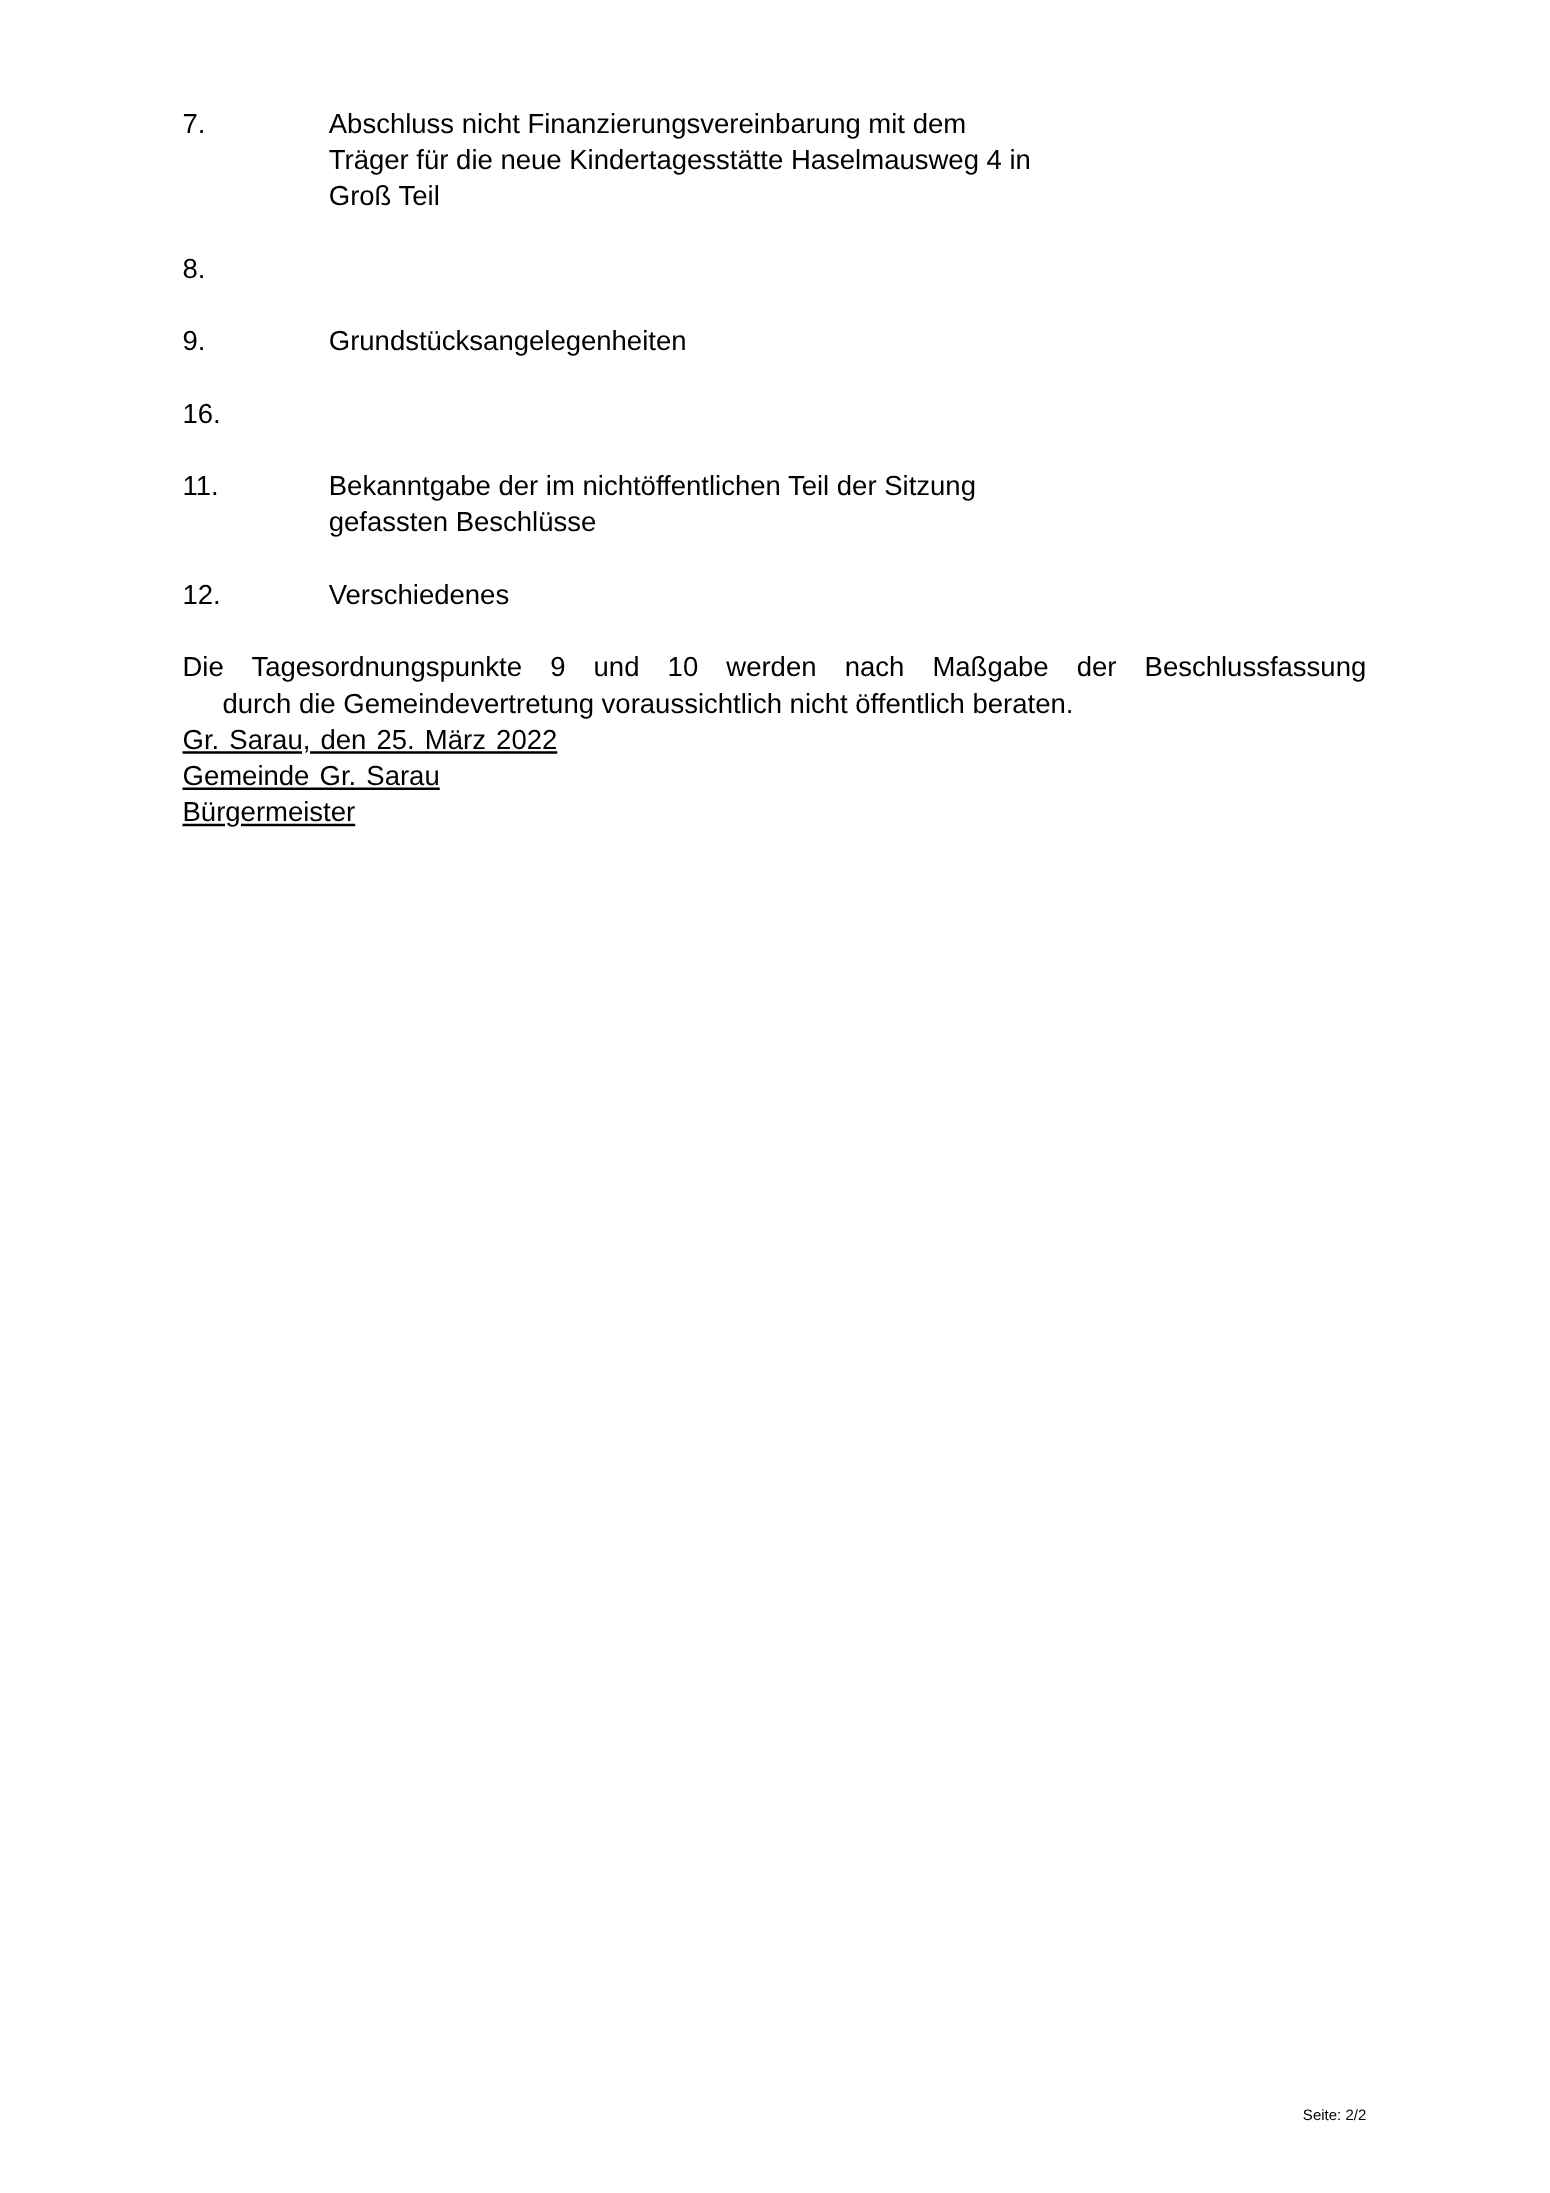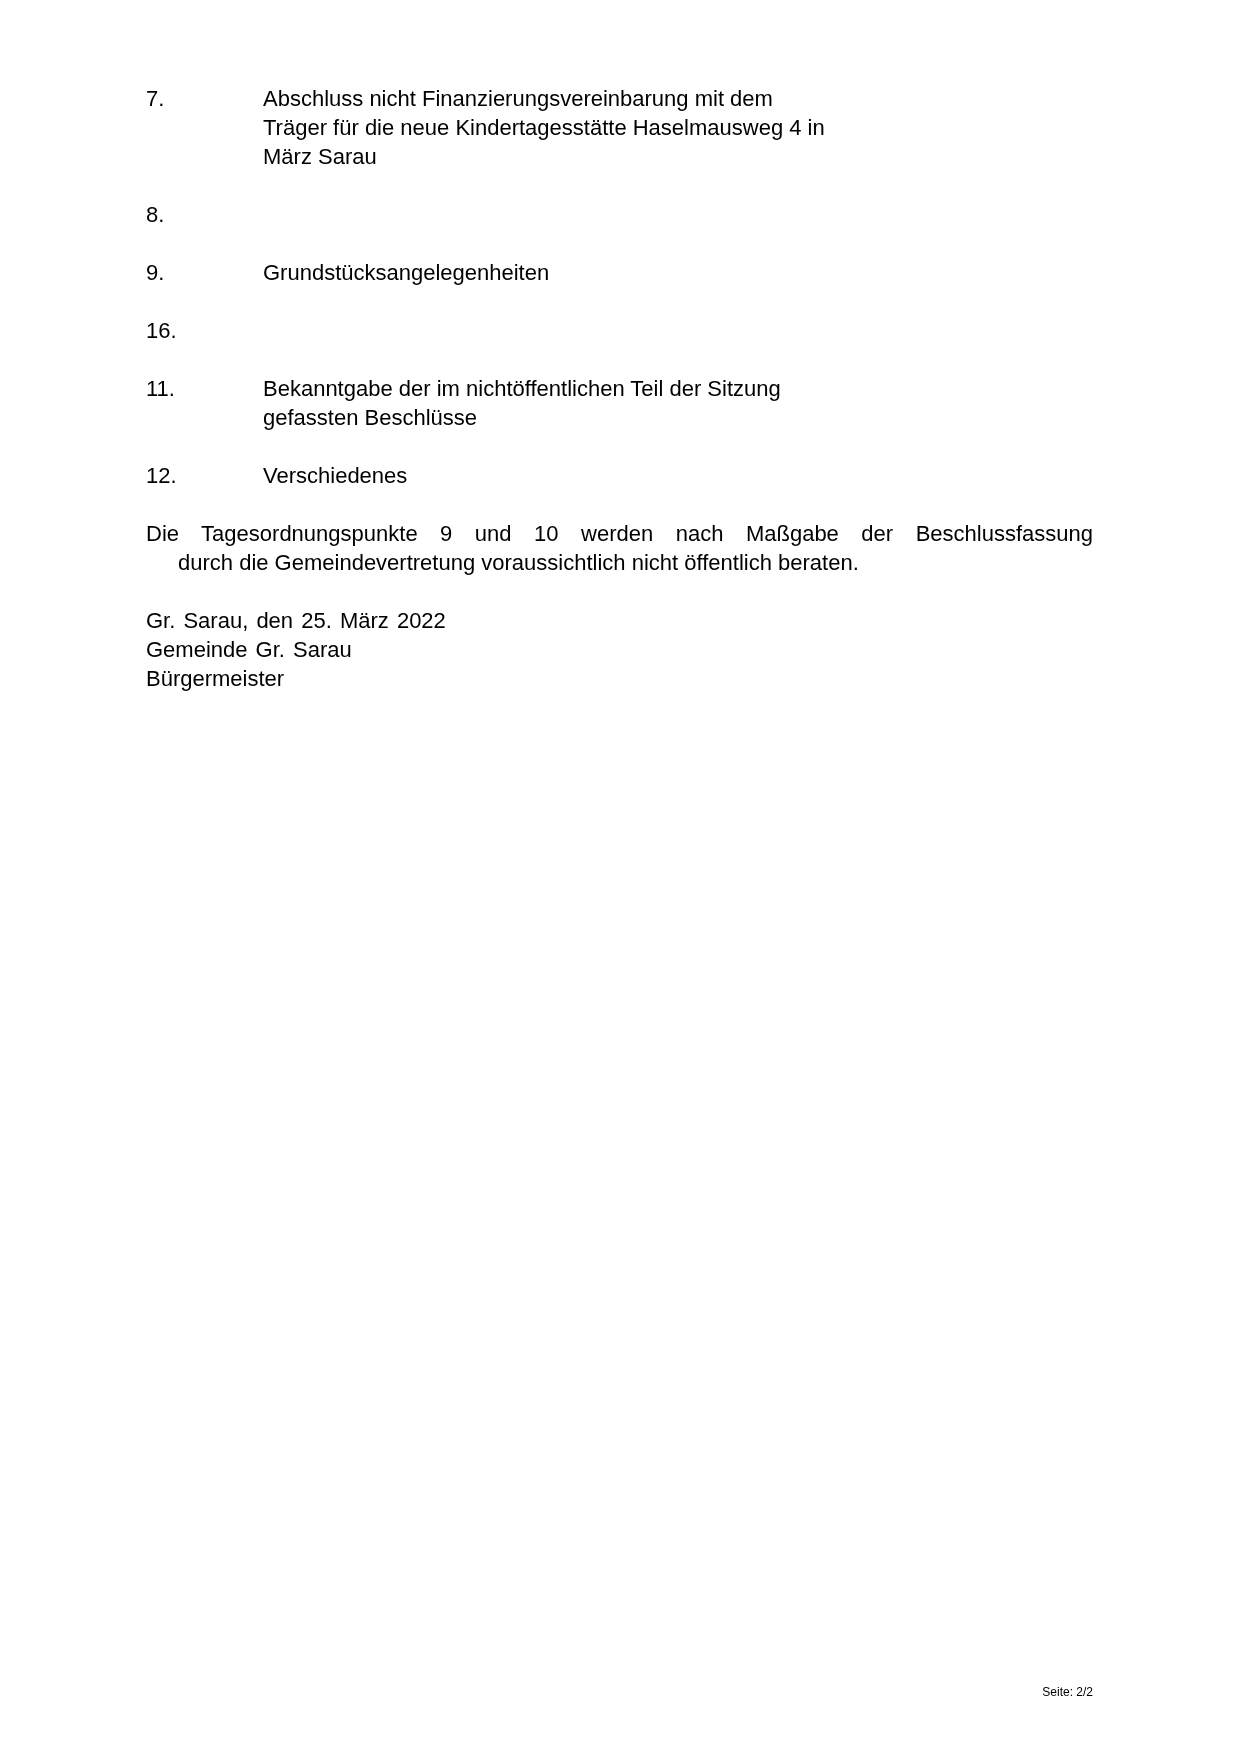--- a/index.html
+++ b/index.html
@@ -54,22 +54,22 @@
     text-align: justify;
     text-align-last: justify;
     white-space: normal;
   }
   .note .lline {
     display: block;
     white-space: nowrap;
     margin-left: 32px;
   }
   .closing {
-    margin-top: 29px;
     word-spacing: 2px;
+    text-decoration: underline;
   }
   .footer {
     position: absolute;
     left: 146px;
     top: 1682px;
     width: 947px;
     text-align: right;
     font-size: 12px;
     line-height: 20px;
   }
@@ -79,21 +79,21 @@
 
 <div class="page">
 
   <div class="content">
 
     <div class="agenda-item">
       <div class="num">7.</div>
       <div class="body">
         <span class="line">Abschluss nicht Finanzierungsvereinbarung mit dem</span>
         <span class="line">Träger für die neue Kindertagesstätte Haselmausweg 4 in</span>
-        <span class="line">März Sarau</span>
+        <span class="line">Groß Teil</span>
       </div>
     </div>
 
     <div class="agenda-item">
       <div class="num">8.</div>
     </div>
 
     <div class="agenda-item">
       <div class="num">9.</div>
       <div class="body">

